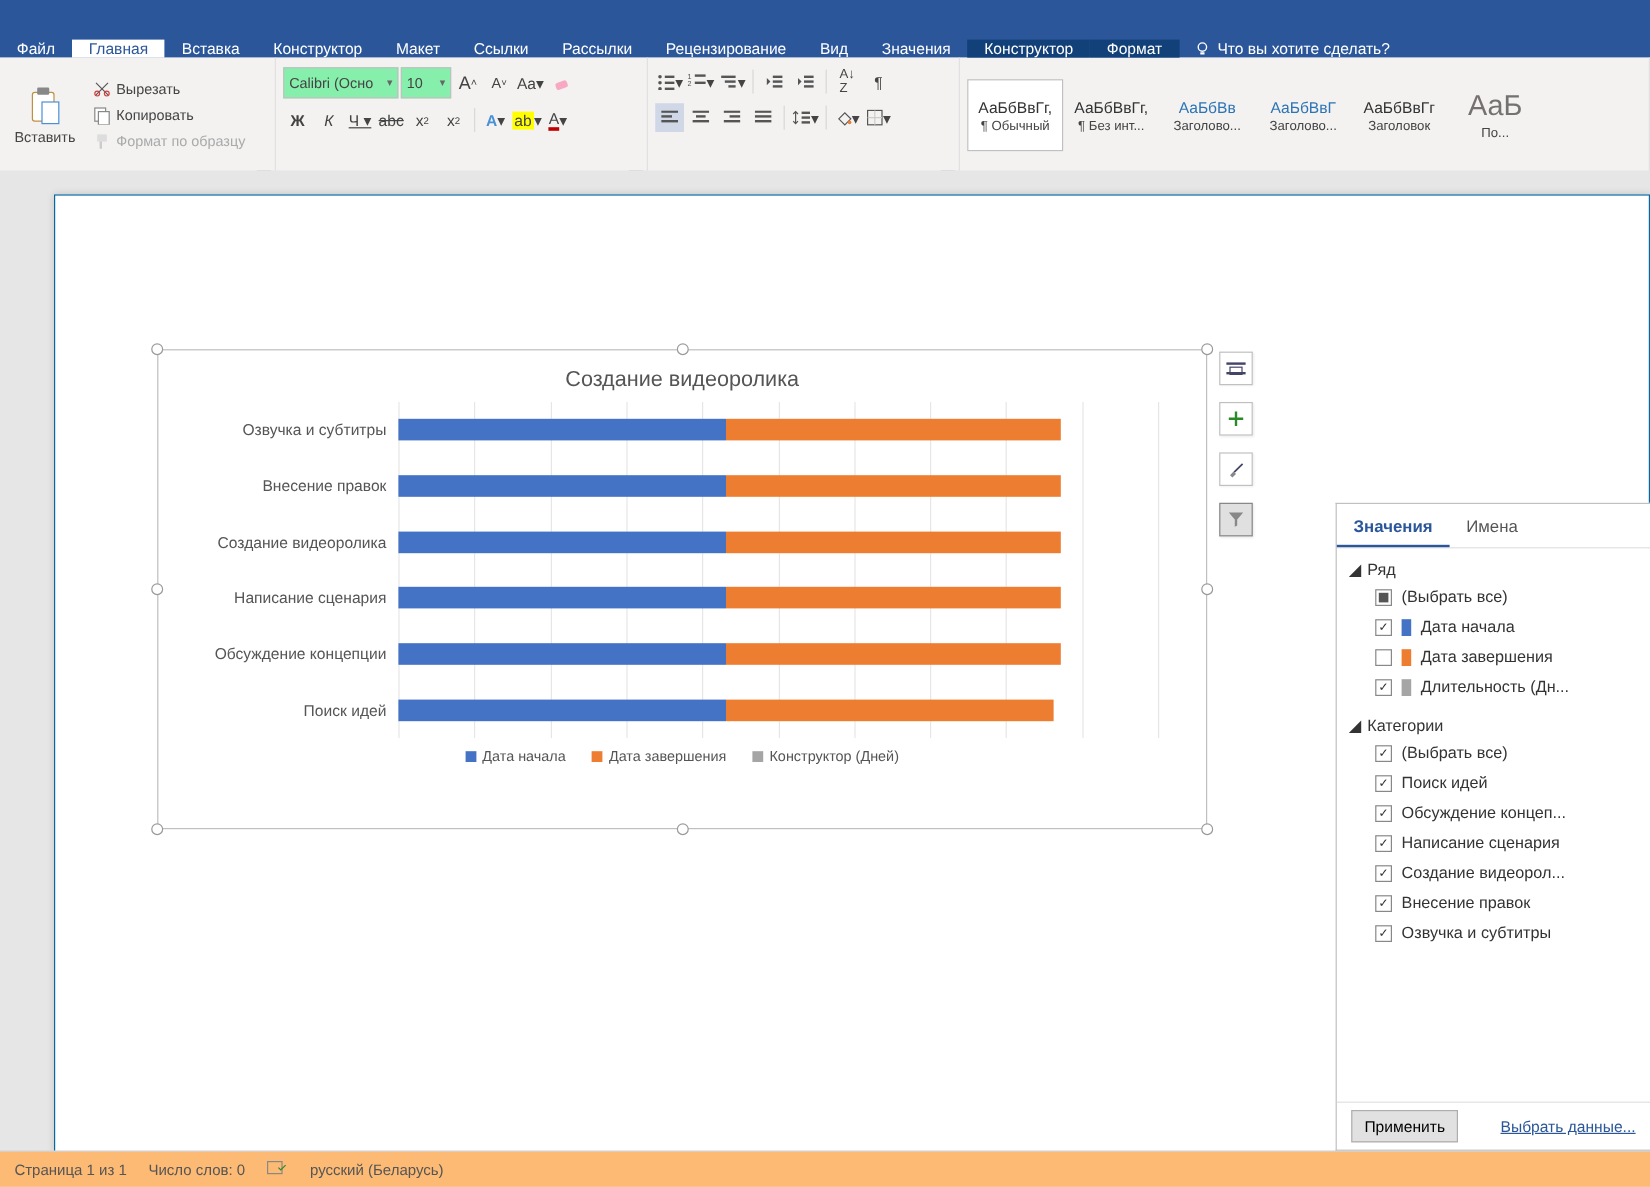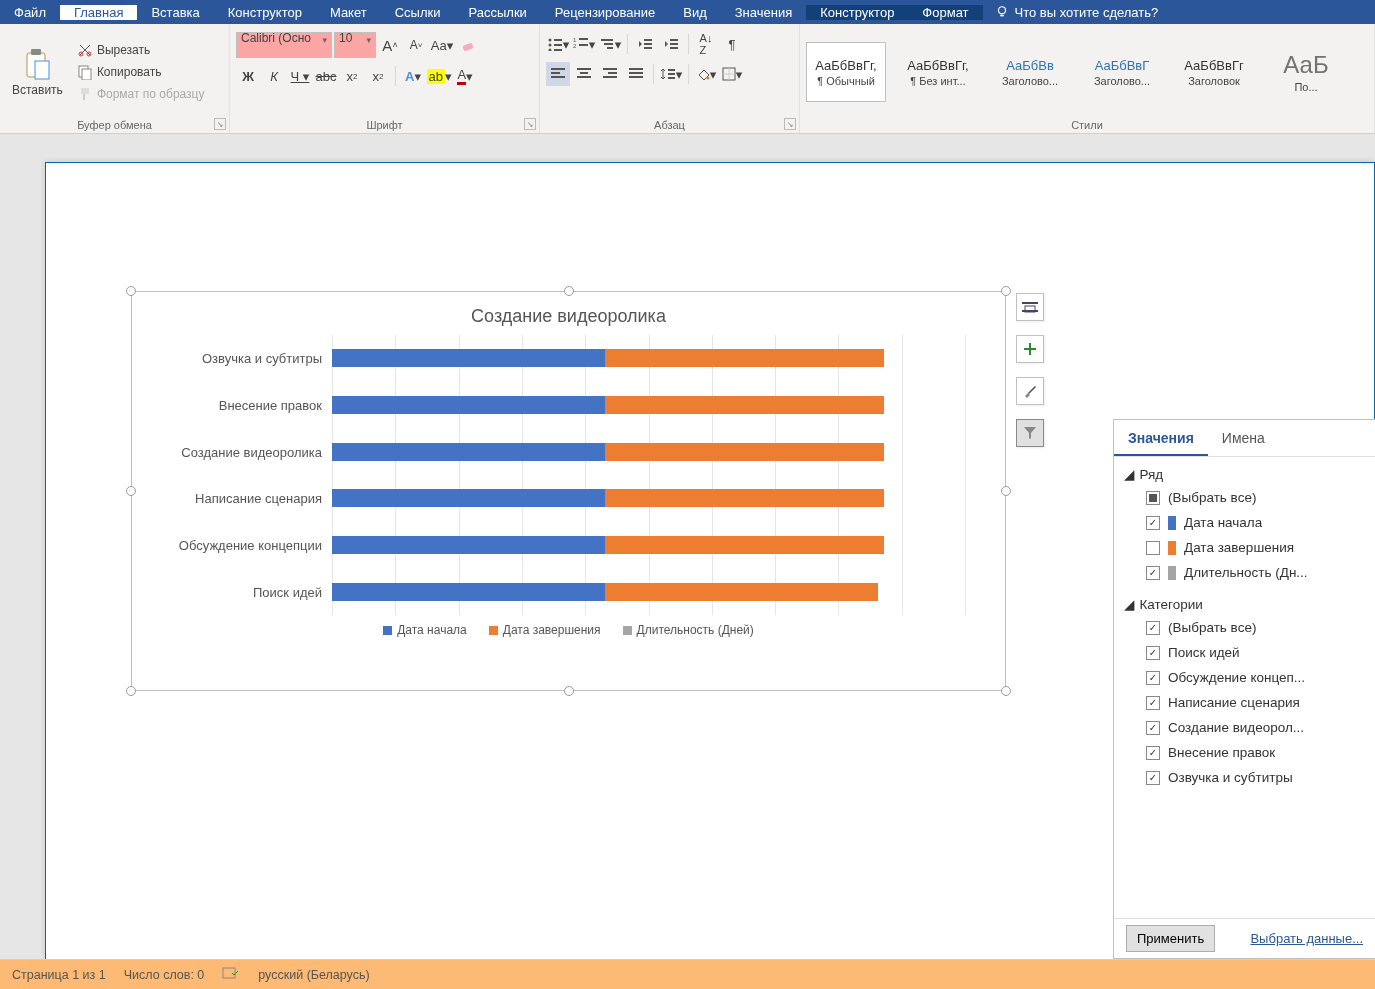--- a/index.html
+++ b/index.html
@@ -1,39 +1,39 @@
 <!DOCTYPE html>
 <html><head>
 <meta charset="utf-8">
 <style>
 * { box-sizing: border-box; margin: 0; padding: 0; font-family: 'Segoe UI', Tahoma, sans-serif; }
 body { background: #e6e6e6; width: 1375px; height: 989px; overflow: hidden; font-size: 13px; color: #444; }
 
 
-.ribbon-tabs { background: #2b579a; height: 24px; display: flex; align-items: center; color: #fff; }
+.ribbon-tabs { background: #2b579a; height: 48px; display: flex; align-items: flex-end; color: #fff; }
 .ribbon-tab { padding: 0 14px; display: flex; align-items: center; font-size: 13px; cursor: pointer; }
 .ribbon-tab.active { background: #fff; color: #2b579a; }
 .ribbon-tab.context { background: #124078; }
 .tell-me { display: flex; align-items: center; gap: 6px; padding: 0 12px; font-size: 13px; }
 .bulb-icon { width: 14px; height: 14px; }
 
 
 .ribbon { background: #f3f2f1; height: 110px; border-bottom: 1px solid #d0d0d0; display: flex; }
 .ribbon-group { border-right: 1px solid #e1e1e1; display: flex; flex-direction: column; justify-content: space-between; padding: 4px 6px 0; position: relative; }
 .group-label { text-align: center; font-size: 11px; color: #666; padding: 3px 0 2px; }
 .group-body { flex: 1; display: flex; align-items: center; gap: 4px; }
 .dlg-launcher { position: absolute; right: 3px; bottom: 3px; width: 12px; height: 12px; border: 1px solid #bbb; font-size: 8px; display: flex; align-items: center; justify-content: center; color: #888; cursor: pointer; }
 
 .btn-col { display: flex; flex-direction: column; align-items: center; gap: 2px; padding: 2px 6px; cursor: pointer; }
 .btn-col .lbl { font-size: 12px; }
 .small-btn { display: flex; align-items: center; gap: 4px; padding: 2px 4px; font-size: 12px; cursor: pointer; }
 .disabled { color: #aaa; text-align: center; }
 
 .font-row { display: flex; gap: 2px; align-items: center; }
-.font-combo { border: 1px solid #c0c0c0; background: #fca5a5; height: 22px; display: flex; align-items: flex-end; padding: 12px 4px; font-size: 12px; }
+.font-combo { border: 1px solid #c0c0c0; background: #86efac; height: 22px; display: flex; align-items: center; padding: 12px 4px; font-size: 12px; }
 .font-combo.name { width: 96px; }
 .font-combo.size { width: 42px; }
 .dd-arrow { margin-left: auto; color: #666; font-size: 9px; }
 .rb-btn { width: 24px; height: 24px; display: flex; align-items: center; justify-content: center; cursor: pointer; font-size: 13px; }
 .sep { width: 1px; height: 20px; background: #d8d8d8; margin: 0 3px; }
 
 .style-item { border: 1px solid transparent; width: 80px; height: 60px; display: flex; flex-direction: column; align-items: center; justify-content: center; gap: 2px; padding: 2px; cursor: pointer; font-size: 11px; }
 .style-item.sel { border-color: #c0c0c0; background: #fff; }
 .style-prev { font-size: 13px; }
 
@@ -282,21 +282,21 @@
               <line x1="1" y1="7" x2="13" y2="7" stroke="#ccc"></line>
               <line x1="7" y1="1" x2="7" y2="13" stroke="#ccc"></line>
             </svg>▾</div>
       </div>
     </div>
     <div class="group-label">Абзац</div>
     <div class="dlg-launcher">↘</div>
   </div>
 
   <div class="ribbon-group" style="flex:1">
-    <div class="group-body" id="styles-gallery" style="gap:12px">
+    <div class="group-body" id="styles-gallery" style="gap:0">
         <div class="style-item sel">
           <div class="style-prev" style="color:#333;">АаБбВвГг,</div>
           <div>¶ Обычный</div>
         </div>
         <div class="style-item">
           <div class="style-prev" style="color:#333;">АаБбВвГг,</div>
           <div>¶ Без инт...</div>
         </div>
         <div class="style-item">
           <div class="style-prev" style="color:#2e74b5;">АаБбВв</div>
@@ -386,21 +386,21 @@
           <div class="leg-item">
             <span class="leg-sw" style="background:#4472c4"></span>
             <span>Дата начала</span>
           </div>
           <div class="leg-item">
             <span class="leg-sw" style="background:#ed7d31"></span>
             <span>Дата завершения</span>
           </div>
           <div class="leg-item">
             <span class="leg-sw" style="background:#a5a5a5"></span>
-            <span>Длительность (Дней)</span>
+            <span>Конструктор (Дней)</span>
           </div>
         </div>
     </div>
 
     <div class="chart-side-btns">
       <div class="side-btn">
           <svg width="18" height="16">
             <rect x="1" y="3" width="16" height="2" fill="#446"></rect>
             <rect x="4" y="7" width="10" height="6" fill="none" stroke="#446"></rect>
             <rect x="1" y="11" width="16" height="2" fill="#446"></rect>

